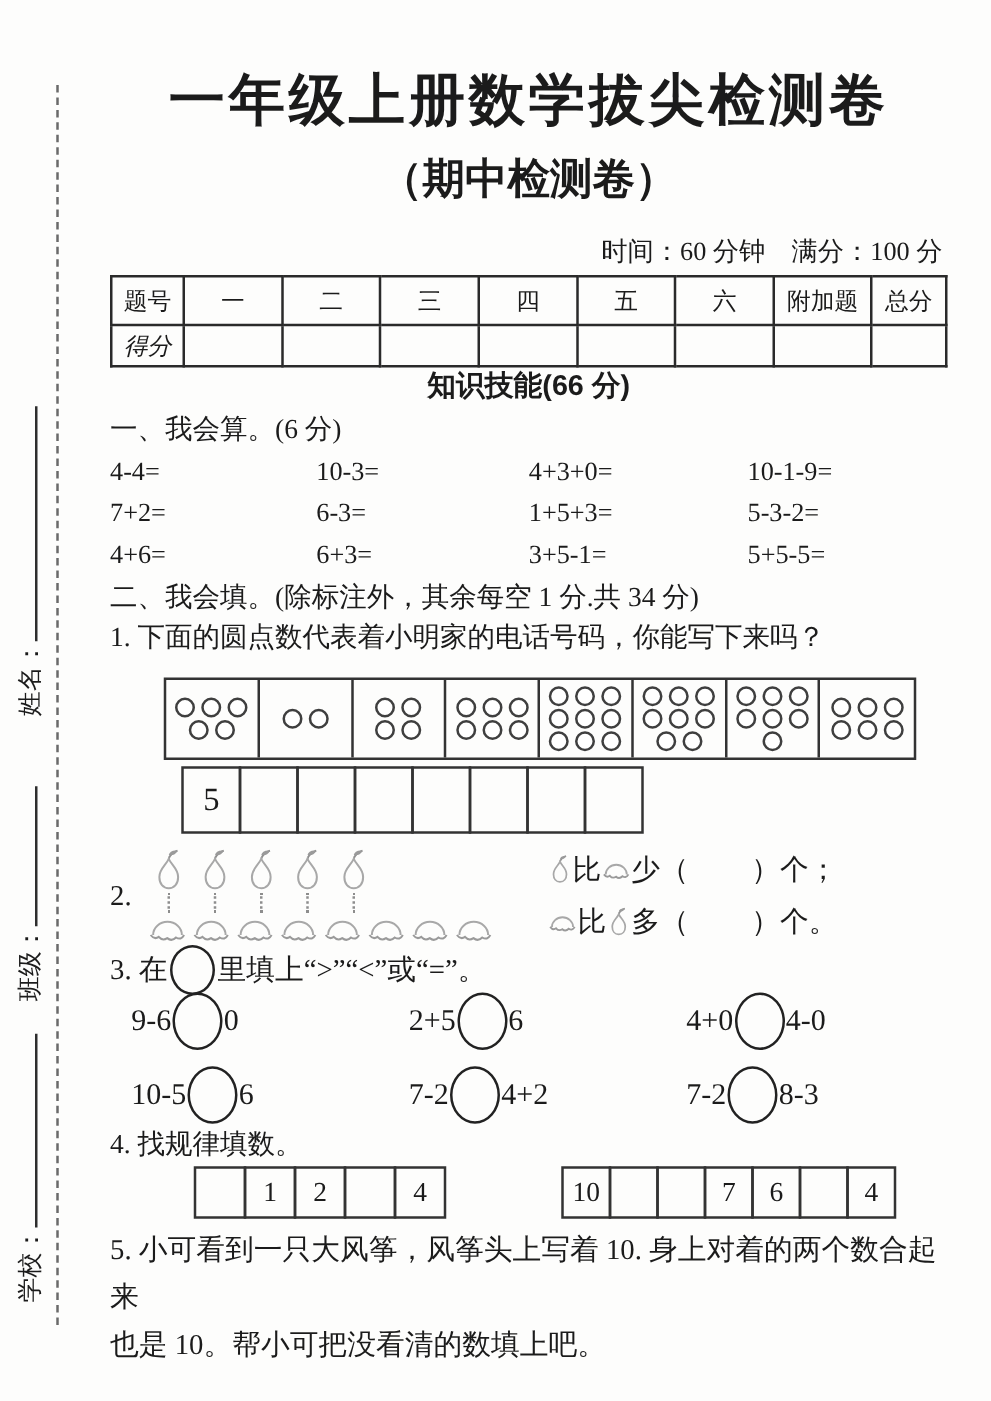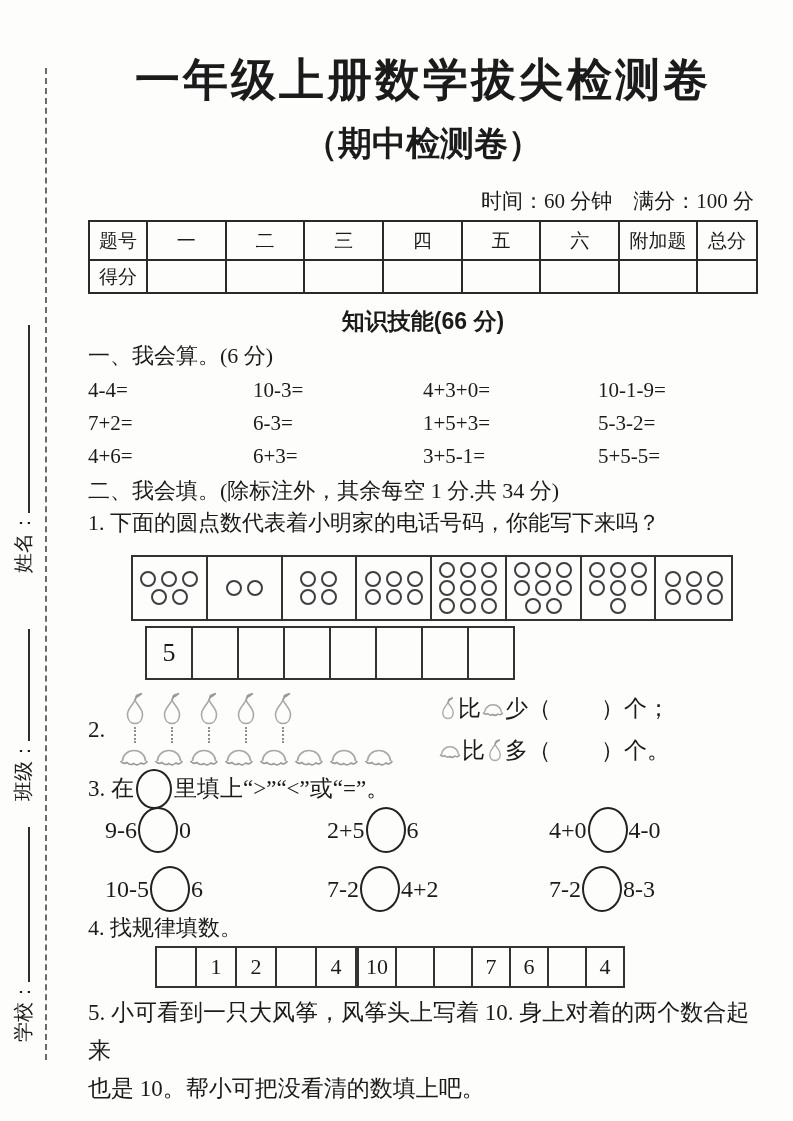--- a/index.html
+++ b/index.html
@@ -23,26 +23,26 @@
   .title{font-size:45px;line-height:56px;font-weight:900;text-align:center;letter-spacing:3px;
          font-family:"Liberation Sans","DejaVu Sans",sans-serif;}
   .subtitle{font-size:34px;line-height:46px;font-weight:900;text-align:center;margin-top:12px;
             font-family:"Liberation Sans","DejaVu Sans",sans-serif;}
   .info-line{font-size:21px;line-height:26px;margin-top:22px;text-align:right;padding-right:4px;}
 
   
   table.score{border-collapse:collapse;margin-top:6px;width:670px;table-layout:fixed;}
   table.score td{border:2px solid #2a2a2a;text-align:center;font-size:19px;padding:0;}
   tr.st-head td{height:37px;}
-  tr.st-score td{height:31px;}
+  tr.st-score td{height:31px;font-style:italic;}
   td.st-first{width:56px;margin-top:24px;}
   td.st-extra{width:76px;}
   td.st-total{width:58px;}
 
-  .section-heading{font-size:23px;line-height:28px;font-weight:bold;text-align:center;margin-top:13px;
+  .section-heading{font-size:23px;line-height:28px;font-weight:bold;text-align:center;
                    font-family:"Liberation Sans","DejaVu Sans",sans-serif;}
   .part-heading{font-size:22px;line-height:28px;margin-top:7px;}
 
   
   .problems{display:grid;grid-template-columns:165px 170px 175px 1fr;
             row-gap:5px;margin-top:6px;font-size:21px;line-height:28px;}
 
   .q-text{font-size:22px;line-height:28px;margin-top:4px;}
 
   
@@ -81,21 +81,21 @@
   .circle{display:inline-block;border:2px solid #222;border-radius:50%;background:transparent;}
   .c-head{width:32px;height:36px;margin:0 2px;}
   .q3-grid{display:grid;grid-template-columns:222px 222px 1fr;row-gap:17px;margin-left:17px;}
   .q3-item{display:flex;align-items:center;font-size:24px;height:42px;}
   .c-item{width:36px;height:42px;margin:0 1px;}
 
   
   .q4-row{display:flex;margin-top:4px;}
   .strip{display:flex;}
   .strip-left{margin-left:67px;}
-  .strip-right{align-items:center;}
+  .strip-right{margin-left:92px;align-items:center;}
   .strip-cell{width:38px;height:38px;border:2px solid #333;margin-left:-2px;
               display:flex;align-items:center;justify-content:center;font-size:22px;}
   .strip-cell:first-child{margin-left:0;}
   .strip-right .strip-cell{width:36px;}
 
   .q5-text{font-size:23px;line-height:38px;margin-top:6px;}
 
   svg.shape{display:block;}
 </style>
 </head>

